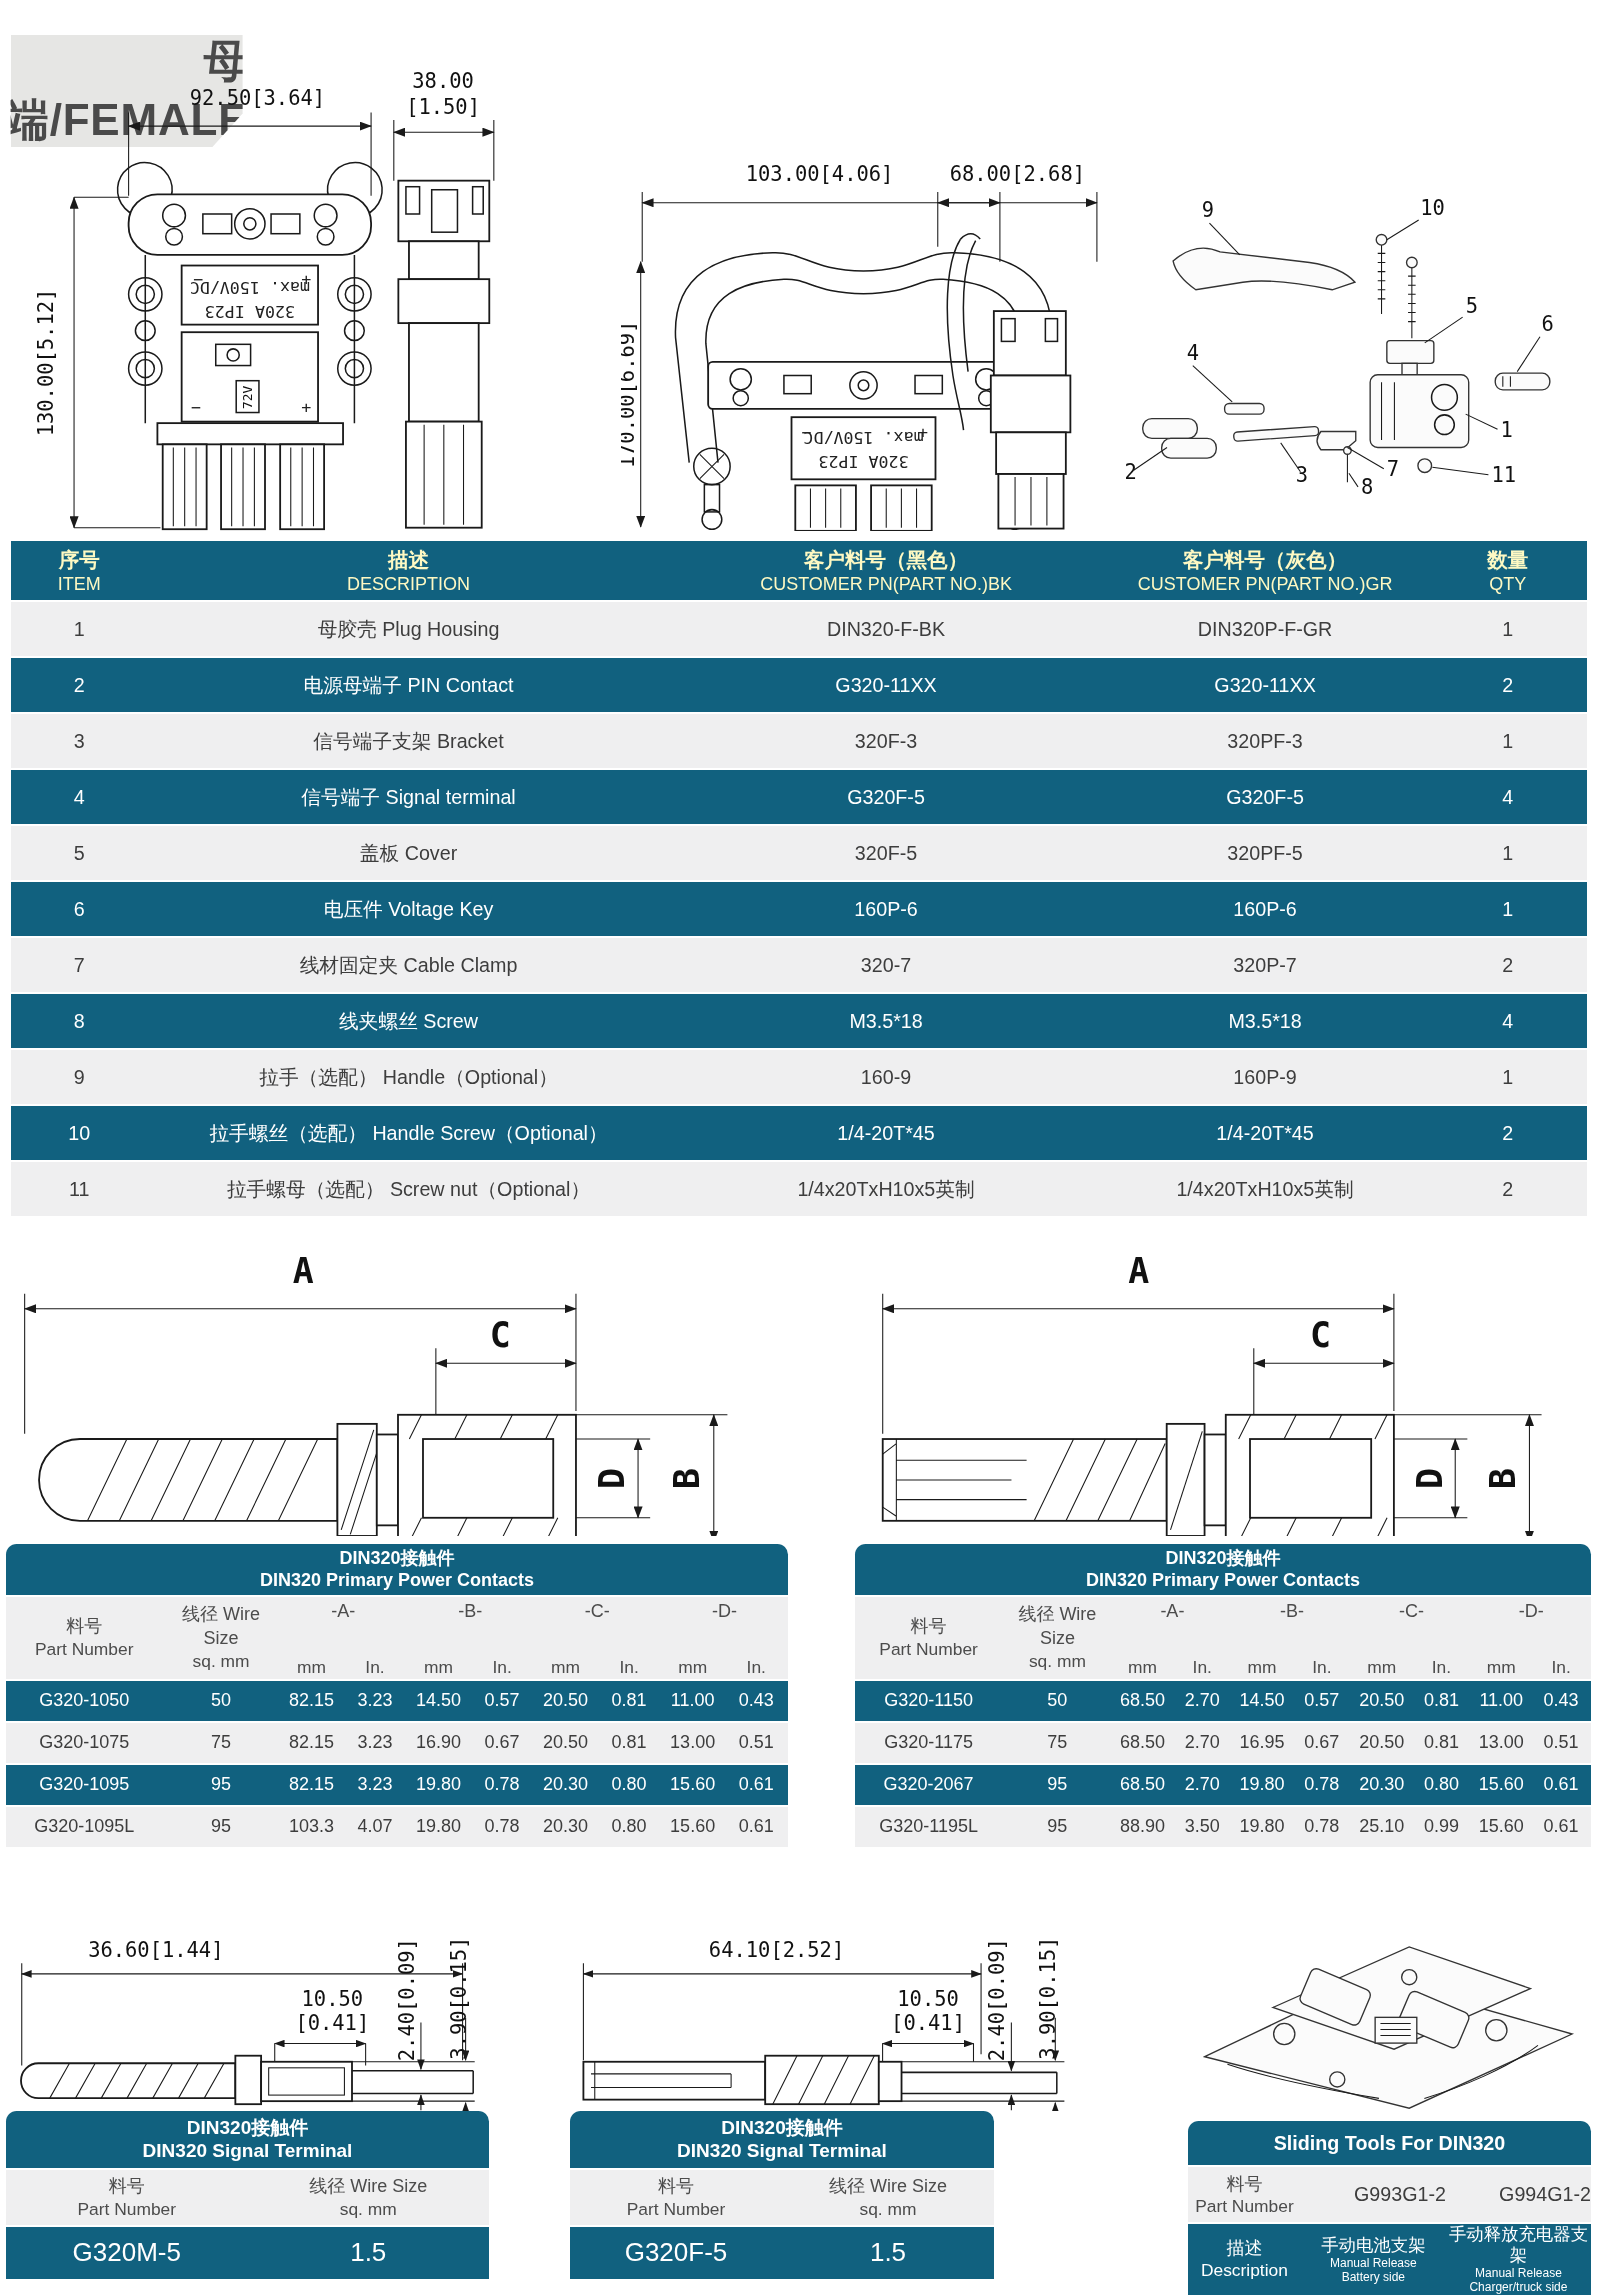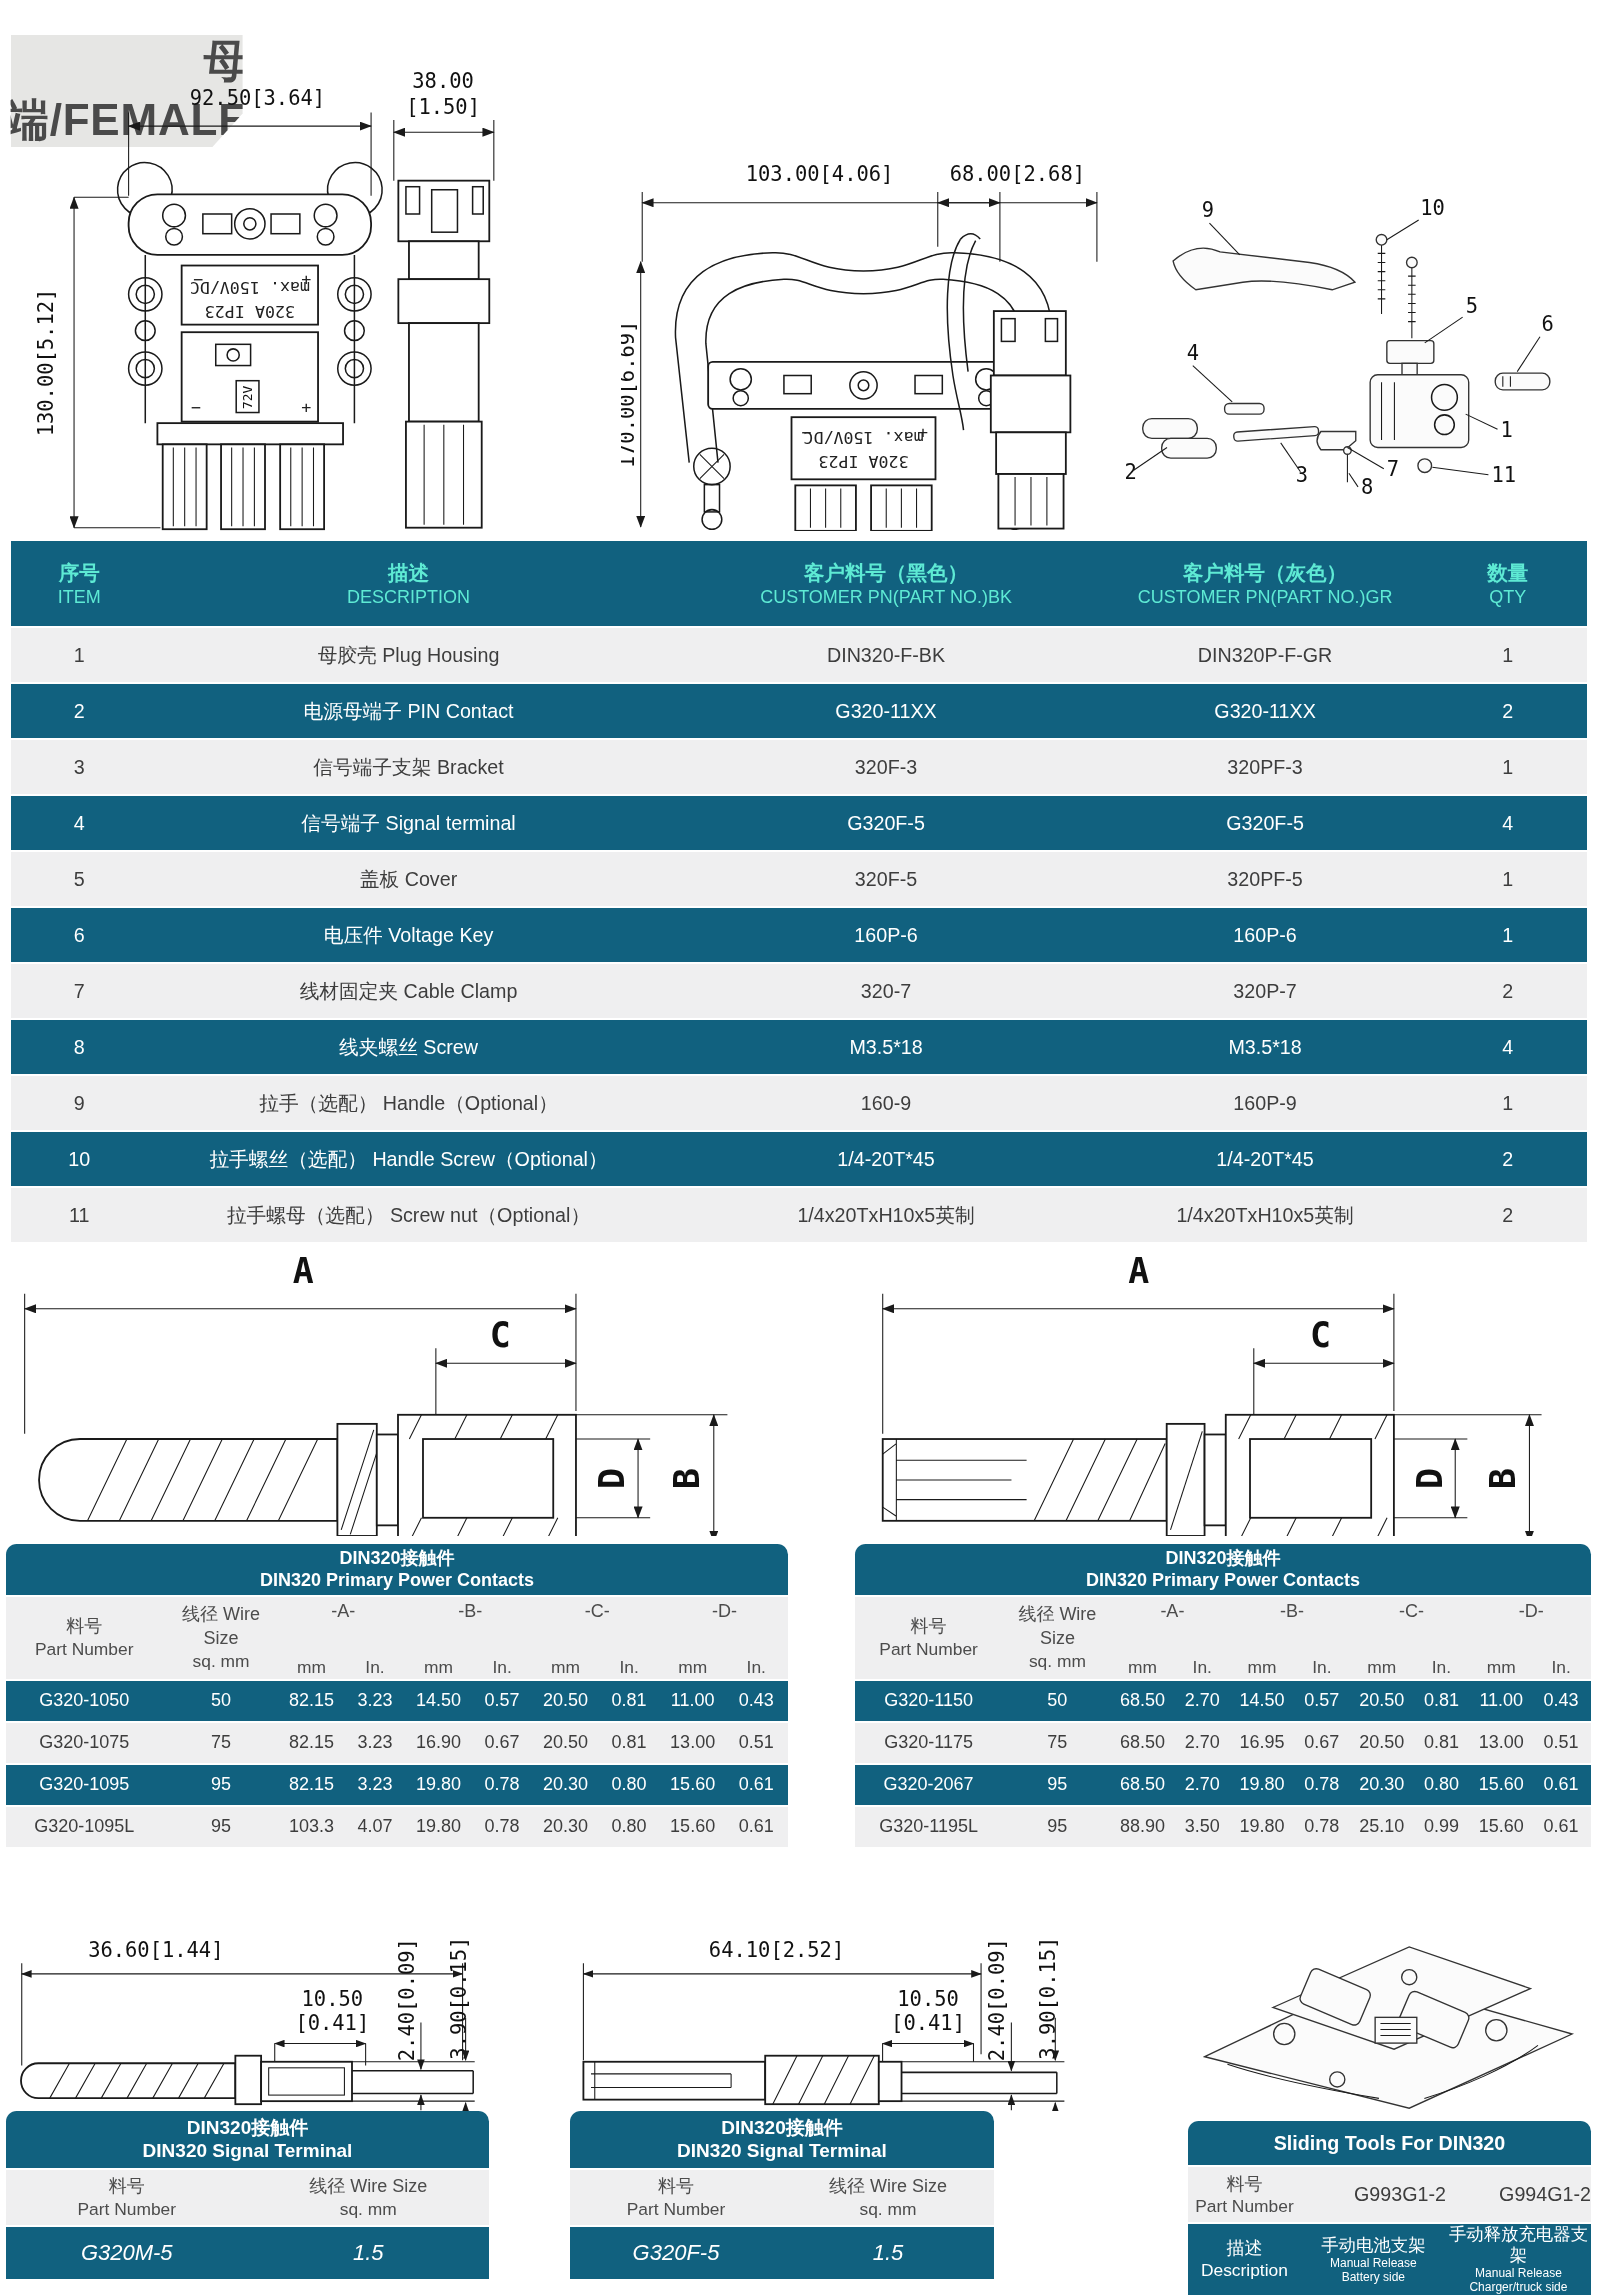--- a/index.html
+++ b/index.html
@@ -23,21 +23,21 @@
   svg .plate{font-family:"DejaVu Sans Mono",monospace;font-size:22px;fill:#222;}
   svg .callout{font-family:"DejaVu Sans Mono",monospace;font-size:27px;fill:#111;}
   svg .sketch{stroke:#333;stroke-width:1.8;fill:#fbfbfb;}
 
   
   table{border-collapse:separate;border-spacing:0 2.3px;table-layout:fixed;}
   th,td{text-align:center;vertical-align:middle;overflow:hidden;}
 
   
   .main-table{position:absolute;left:11.4px;top:539px;width:1576px;}
-  .main-table thead th{background:#11617f;color:#5eead4;height:85px;padding:0;}
+  .main-table thead th{background:#11617f;color:#fef9c3;height:59px;padding:0;}
   .main-table thead .h1{font-size:20.5px;font-weight:bold;line-height:27px;}
   .main-table thead .h2{font-size:18px;font-weight:normal;line-height:23px;}
   .main-table tbody td{height:52px;font-size:19.7px;}
   .main-table tbody tr:nth-child(odd) td{background:#efeff0;color:#3d3d3d;}
   .main-table tbody tr:nth-child(even) td{background:#11617f;color:#fff;}
 
   
   .ptable{position:absolute;top:1544px;}
   #ptable-left{left:6px;width:782px;}
   #ptable-right{left:855px;width:736px;}
@@ -57,21 +57,21 @@
   
   .stable{position:absolute;top:2111px;}
   #stable-left{left:6px;width:483px;}
   #stable-mid{left:570px;width:424px;}
   .stable .title{background:#11617f;color:#fff;border-radius:10.6px 10.6px 0 0;text-align:center;
                  padding:4.5px 0 5.3px;font-weight:bold;font-size:19px;line-height:23.5px;}
   .stable table{width:100%;}
   .stable thead th{background:#efeff0;color:#4c4c4c;height:55px;font-weight:normal;padding:0;}
   .stable thead .h1{font-size:18px;line-height:24px;}
   .stable thead .h2{font-size:17.4px;line-height:23px;}
-  .stable tbody td{background:#11617f;color:#fff;height:50px;font-size:22px;font-style:italic;}
+  .stable tbody td{background:#11617f;color:#fff;height:50px;font-size:26px;}
 
   
   .tools{position:absolute;left:1188px;top:2121px;width:403px;}
   .tools .title{background:#11617f;color:#fff;border-radius:10.6px 10.6px 0 0;text-align:center;
                 padding:9px 0;font-weight:bold;font-size:19.7px;line-height:26px;}
   .tools table{width:100%;}
   .tools td{padding:0;}
   .tools .r1 td{background:#efeff0;height:55px;}
   .tools .r1 .lbl div{color:#4c4c4c;}
   .tools .r1 .val{font-size:19.7px;color:#3d3d3d;text-align:right;}

